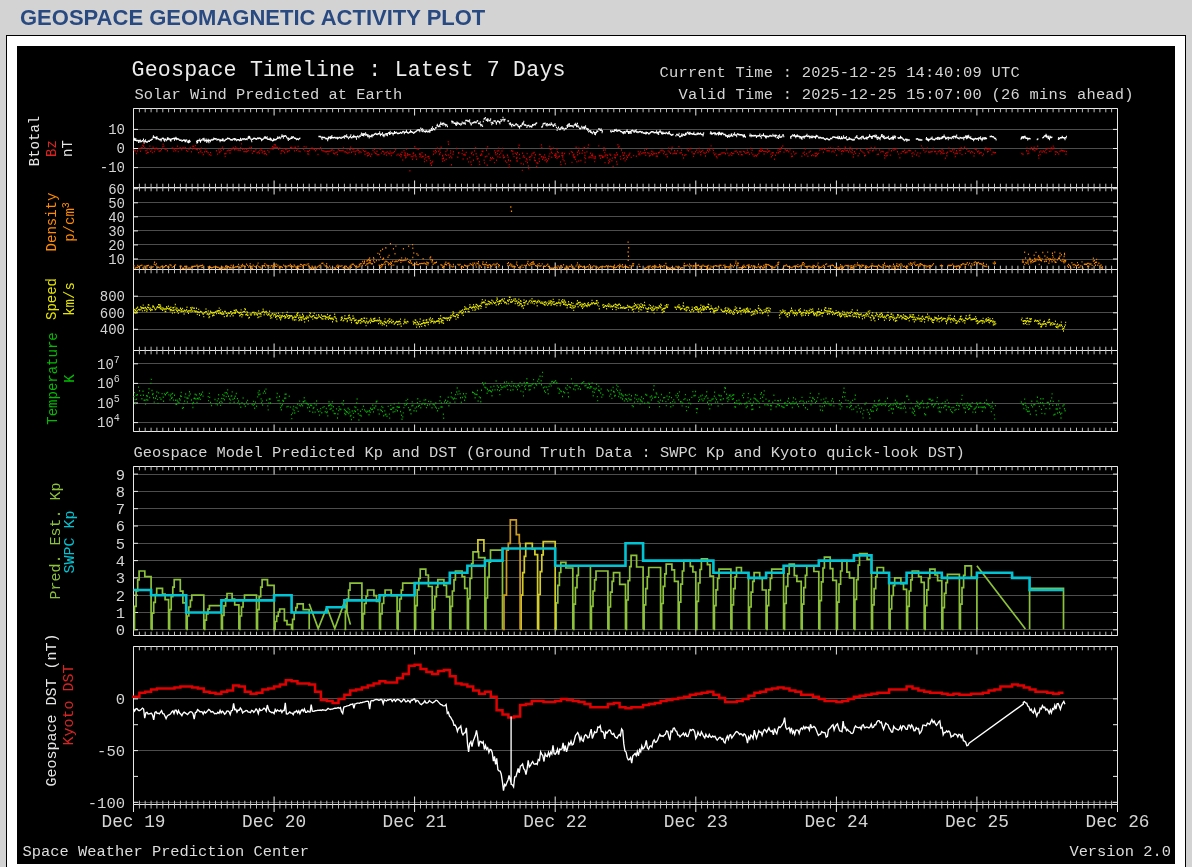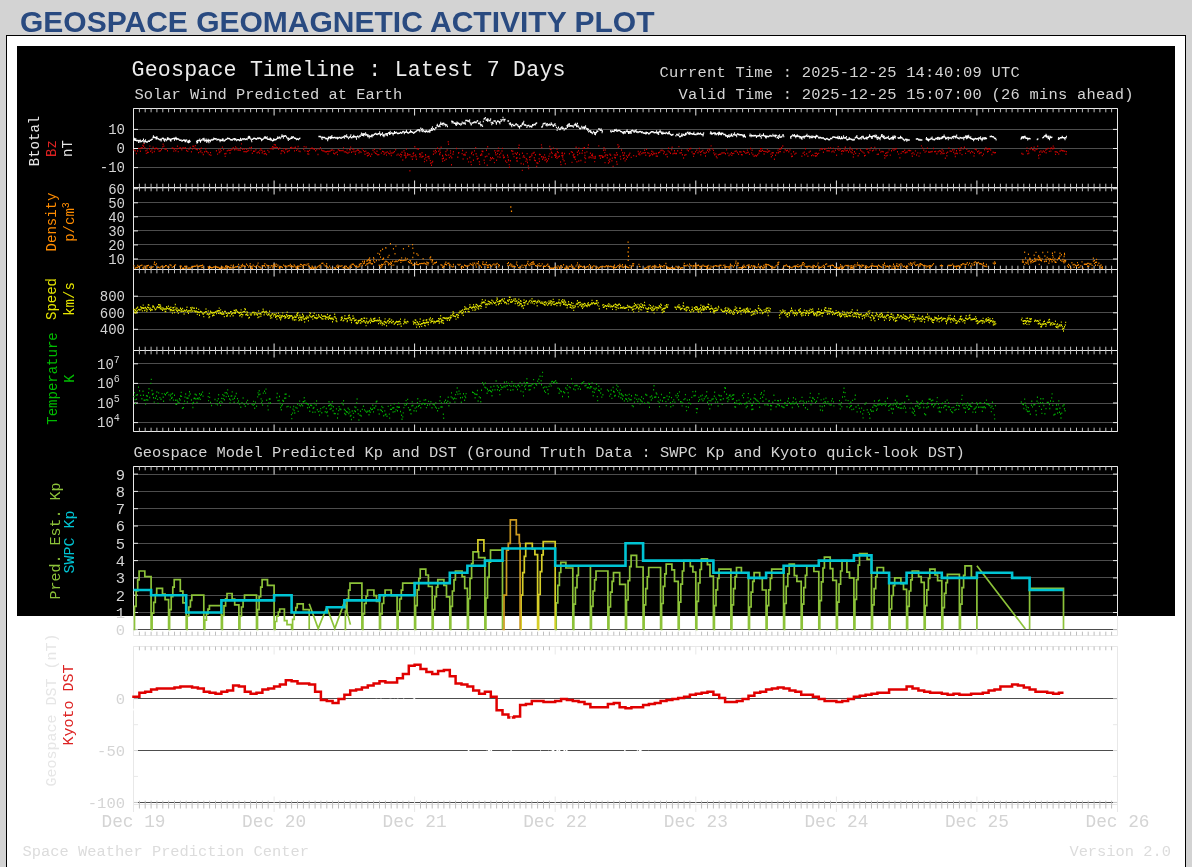--- a/index.html
+++ b/index.html
@@ -1,17 +1,17 @@
 <!DOCTYPE html>
 <html><head><meta charset="utf-8"><style>
 html,body{margin:0;padding:0;background:#d3d3d3;width:1192px;height:867px;overflow:hidden}
 #hdr{position:absolute;left:20px;top:5px;font-family:"Liberation Sans",sans-serif;
-font-weight:bold;font-size:30px;color:#294a80;letter-spacing:0px;white-space:nowrap}
+font-weight:bold;font-size:22px;color:#294a80;letter-spacing:0px;white-space:nowrap}
 #box{position:absolute;left:6px;top:34.5px;width:1178px;height:840px;background:#fff;border:1px solid #000}
-#blk{position:absolute;left:10px;top:10.5px;width:1158px;height:570px;background:#000}
+#blk{position:absolute;left:10px;top:10.5px;width:1158px;height:818px;background:#000}
 svg{display:block}
 </style></head><body>
 <div id="hdr">GEOSPACE GEOMAGNETIC ACTIVITY PLOT</div>
 <div id="box">
     <div id="blk">
 <svg width="1158" height="814" viewBox="0 0 1158 814">
 <path d="M116.5 83.5H1100.5M116.5 102.5H1100.5M116.5 121.5H1100.5M116.5 142.5H1100.5M116.5 156.5H1100.5M116.5 170.5H1100.5M116.5 184.5H1100.5M116.5 198.5H1100.5M116.5 213.5H1100.5M116.5 250.5H1100.5M116.5 266.5H1100.5M116.5 283.5H1100.5M116.5 317.5H1100.5M116.5 337.5H1100.5M116.5 357.5H1100.5M116.5 376.5H1100.5M116.5 583.5H1100.5M116.5 566.5H1100.5M116.5 549.5H1100.5M116.5 531.5H1100.5M116.5 514.5H1100.5M116.5 497.5H1100.5M116.5 479.5H1100.5M116.5 462.5H1100.5M116.5 445.5H1100.5M116.5 428.5H1100.5M116.5 652.5H1100.5M116.5 704.5H1100.5M116.5 756.5H1100.5" stroke="#4d4d4d" stroke-width="1" fill="none"></path>
 <path d="M116.5 62.5H1100.5V141.5H116.5ZM116.5 141.5H1100.5V223.5H116.5ZM116.5 223.5H1100.5V304.5H116.5ZM116.5 304.5H1100.5V385.5H116.5ZM116.5 420.5H1100.5V589.5H116.5ZM116.5 600.5H1100.5V758.5H116.5Z" stroke="#e8e8e8" stroke-width="1" fill="none"></path>
 <path d="M116.5 62.5v7M116.5 141.5v-7M257.1 62.5v7M257.1 141.5v-7M397.6 62.5v7M397.6 141.5v-7M538.2 62.5v7M538.2 141.5v-7M678.8 62.5v7M678.8 141.5v-7M819.4 62.5v7M819.4 141.5v-7M959.9 62.5v7M959.9 141.5v-7M1100.5 62.5v7M1100.5 141.5v-7M116.5 141.5v7M116.5 223.5v-7M257.1 141.5v7M257.1 223.5v-7M397.6 141.5v7M397.6 223.5v-7M538.2 141.5v7M538.2 223.5v-7M678.8 141.5v7M678.8 223.5v-7M819.4 141.5v7M819.4 223.5v-7M959.9 141.5v7M959.9 223.5v-7M1100.5 141.5v7M1100.5 223.5v-7M116.5 223.5v7M116.5 304.5v-7M257.1 223.5v7M257.1 304.5v-7M397.6 223.5v7M397.6 304.5v-7M538.2 223.5v7M538.2 304.5v-7M678.8 223.5v7M678.8 304.5v-7M819.4 223.5v7M819.4 304.5v-7M959.9 223.5v7M959.9 304.5v-7M1100.5 223.5v7M1100.5 304.5v-7M116.5 304.5v7M116.5 385.5v-7M257.1 304.5v7M257.1 385.5v-7M397.6 304.5v7M397.6 385.5v-7M538.2 304.5v7M538.2 385.5v-7M678.8 304.5v7M678.8 385.5v-7M819.4 304.5v7M819.4 385.5v-7M959.9 304.5v7M959.9 385.5v-7M1100.5 304.5v7M1100.5 385.5v-7M116.5 420.5v8M116.5 589.5v-8M257.1 420.5v8M257.1 589.5v-8M397.6 420.5v8M397.6 589.5v-8M538.2 420.5v8M538.2 589.5v-8M678.8 420.5v8M678.8 589.5v-8M819.4 420.5v8M819.4 589.5v-8M959.9 420.5v8M959.9 589.5v-8M1100.5 420.5v8M1100.5 589.5v-8M116.5 600.5v8M116.5 758.5v-8M257.1 600.5v8M257.1 758.5v-8M397.6 600.5v8M397.6 758.5v-8M538.2 600.5v8M538.2 758.5v-8M678.8 600.5v8M678.8 758.5v-8M819.4 600.5v8M819.4 758.5v-8M959.9 600.5v8M959.9 758.5v-8M1100.5 600.5v8M1100.5 758.5v-8M116.5 758.5v7.5M257.1 758.5v7.5M397.6 758.5v7.5M538.2 758.5v7.5M678.8 758.5v7.5M819.4 758.5v7.5M959.9 758.5v7.5M1100.5 758.5v7.5M116.5 83.4h4.5M1100.5 83.4h-4.5M116.5 102.5h4.5M1100.5 102.5h-4.5M116.5 121.6h4.5M1100.5 121.6h-4.5M116.5 142.8h4.5M1100.5 142.8h-4.5M116.5 156.8h4.5M1100.5 156.8h-4.5M116.5 170.8h4.5M1100.5 170.8h-4.5M116.5 184.9h4.5M1100.5 184.9h-4.5M116.5 198.9h4.5M1100.5 198.9h-4.5M116.5 213h4.5M1100.5 213h-4.5M116.5 250.2h4.5M1100.5 250.2h-4.5M116.5 266.8h4.5M1100.5 266.8h-4.5M116.5 283.3h4.5M1100.5 283.3h-4.5M116.5 317.8h4.5M1100.5 317.8h-4.5M116.5 337.4h4.5M1100.5 337.4h-4.5M116.5 357h4.5M1100.5 357h-4.5M116.5 376.6h4.5M1100.5 376.6h-4.5M116.5 583.8h4.5M1100.5 583.8h-4.5M116.5 566.5h4.5M1100.5 566.5h-4.5M116.5 549.2h4.5M1100.5 549.2h-4.5M116.5 531.9h4.5M1100.5 531.9h-4.5M116.5 514.6h4.5M1100.5 514.6h-4.5M116.5 497.3h4.5M1100.5 497.3h-4.5M116.5 480h4.5M1100.5 480h-4.5M116.5 462.7h4.5M1100.5 462.7h-4.5M116.5 445.4h4.5M1100.5 445.4h-4.5M116.5 428.1h4.5M1100.5 428.1h-4.5M116.5 652.9h4.5M1100.5 652.9h-4.5M116.5 678.7h4.5M1100.5 678.7h-4.5M116.5 704.6h4.5M1100.5 704.6h-4.5M116.5 730.4h4.5M1100.5 730.4h-4.5M116.5 756.3h4.5M1100.5 756.3h-4.5" stroke="#e8e8e8" stroke-width="1" fill="none"></path>
 <path d="M122.4 62.5v3.8M122.4 141.5v-3.8M128.2 62.5v3.8M128.2 141.5v-3.8M134.1 62.5v3.8M134.1 141.5v-3.8M139.9 62.5v3.8M139.9 141.5v-3.8M145.8 62.5v3.8M145.8 141.5v-3.8M151.6 62.5v3.8M151.6 141.5v-3.8M157.5 62.5v3.8M157.5 141.5v-3.8M163.4 62.5v3.8M163.4 141.5v-3.8M169.2 62.5v3.8M169.2 141.5v-3.8M175.1 62.5v3.8M175.1 141.5v-3.8M180.9 62.5v3.8M180.9 141.5v-3.8M186.8 62.5v3.8M186.8 141.5v-3.8M192.6 62.5v3.8M192.6 141.5v-3.8M198.5 62.5v3.8M198.5 141.5v-3.8M204.4 62.5v3.8M204.4 141.5v-3.8M210.2 62.5v3.8M210.2 141.5v-3.8M216.1 62.5v3.8M216.1 141.5v-3.8M221.9 62.5v3.8M221.9 141.5v-3.8M227.8 62.5v3.8M227.8 141.5v-3.8M233.6 62.5v3.8M233.6 141.5v-3.8M239.5 62.5v3.8M239.5 141.5v-3.8M245.4 62.5v3.8M245.4 141.5v-3.8M251.2 62.5v3.8M251.2 141.5v-3.8M262.9 62.5v3.8M262.9 141.5v-3.8M268.8 62.5v3.8M268.8 141.5v-3.8M274.6 62.5v3.8M274.6 141.5v-3.8M280.5 62.5v3.8M280.5 141.5v-3.8M286.4 62.5v3.8M286.4 141.5v-3.8M292.2 62.5v3.8M292.2 141.5v-3.8M298.1 62.5v3.8M298.1 141.5v-3.8M303.9 62.5v3.8M303.9 141.5v-3.8M309.8 62.5v3.8M309.8 141.5v-3.8M315.6 62.5v3.8M315.6 141.5v-3.8M321.5 62.5v3.8M321.5 141.5v-3.8M327.4 62.5v3.8M327.4 141.5v-3.8M333.2 62.5v3.8M333.2 141.5v-3.8M339.1 62.5v3.8M339.1 141.5v-3.8M344.9 62.5v3.8M344.9 141.5v-3.8M350.8 62.5v3.8M350.8 141.5v-3.8M356.6 62.5v3.8M356.6 141.5v-3.8M362.5 62.5v3.8M362.5 141.5v-3.8M368.4 62.5v3.8M368.4 141.5v-3.8M374.2 62.5v3.8M374.2 141.5v-3.8M380.1 62.5v3.8M380.1 141.5v-3.8M385.9 62.5v3.8M385.9 141.5v-3.8M391.8 62.5v3.8M391.8 141.5v-3.8M403.5 62.5v3.8M403.5 141.5v-3.8M409.4 62.5v3.8M409.4 141.5v-3.8M415.2 62.5v3.8M415.2 141.5v-3.8M421.1 62.5v3.8M421.1 141.5v-3.8M426.9 62.5v3.8M426.9 141.5v-3.8M432.8 62.5v3.8M432.8 141.5v-3.8M438.6 62.5v3.8M438.6 141.5v-3.8M444.5 62.5v3.8M444.5 141.5v-3.8M450.4 62.5v3.8M450.4 141.5v-3.8M456.2 62.5v3.8M456.2 141.5v-3.8M462.1 62.5v3.8M462.1 141.5v-3.8M467.9 62.5v3.8M467.9 141.5v-3.8M473.8 62.5v3.8M473.8 141.5v-3.8M479.6 62.5v3.8M479.6 141.5v-3.8M485.5 62.5v3.8M485.5 141.5v-3.8M491.4 62.5v3.8M491.4 141.5v-3.8M497.2 62.5v3.8M497.2 141.5v-3.8M503.1 62.5v3.8M503.1 141.5v-3.8M508.9 62.5v3.8M508.9 141.5v-3.8M514.8 62.5v3.8M514.8 141.5v-3.8M520.6 62.5v3.8M520.6 141.5v-3.8M526.5 62.5v3.8M526.5 141.5v-3.8M532.4 62.5v3.8M532.4 141.5v-3.8M544.1 62.5v3.8M544.1 141.5v-3.8M549.9 62.5v3.8M549.9 141.5v-3.8M555.8 62.5v3.8M555.8 141.5v-3.8M561.6 62.5v3.8M561.6 141.5v-3.8M567.5 62.5v3.8M567.5 141.5v-3.8M573.4 62.5v3.8M573.4 141.5v-3.8M579.2 62.5v3.8M579.2 141.5v-3.8M585.1 62.5v3.8M585.1 141.5v-3.8M590.9 62.5v3.8M590.9 141.5v-3.8M596.8 62.5v3.8M596.8 141.5v-3.8M602.6 62.5v3.8M602.6 141.5v-3.8M608.5 62.5v3.8M608.5 141.5v-3.8M614.4 62.5v3.8M614.4 141.5v-3.8M620.2 62.5v3.8M620.2 141.5v-3.8M626.1 62.5v3.8M626.1 141.5v-3.8M631.9 62.5v3.8M631.9 141.5v-3.8M637.8 62.5v3.8M637.8 141.5v-3.8M643.6 62.5v3.8M643.6 141.5v-3.8M649.5 62.5v3.8M649.5 141.5v-3.8M655.4 62.5v3.8M655.4 141.5v-3.8M661.2 62.5v3.8M661.2 141.5v-3.8M667.1 62.5v3.8M667.1 141.5v-3.8M672.9 62.5v3.8M672.9 141.5v-3.8M684.6 62.5v3.8M684.6 141.5v-3.8M690.5 62.5v3.8M690.5 141.5v-3.8M696.4 62.5v3.8M696.4 141.5v-3.8M702.2 62.5v3.8M702.2 141.5v-3.8M708.1 62.5v3.8M708.1 141.5v-3.8M713.9 62.5v3.8M713.9 141.5v-3.8M719.8 62.5v3.8M719.8 141.5v-3.8M725.6 62.5v3.8M725.6 141.5v-3.8M731.5 62.5v3.8M731.5 141.5v-3.8M737.4 62.5v3.8M737.4 141.5v-3.8M743.2 62.5v3.8M743.2 141.5v-3.8M749.1 62.5v3.8M749.1 141.5v-3.8M754.9 62.5v3.8M754.9 141.5v-3.8M760.8 62.5v3.8M760.8 141.5v-3.8M766.6 62.5v3.8M766.6 141.5v-3.8M772.5 62.5v3.8M772.5 141.5v-3.8M778.4 62.5v3.8M778.4 141.5v-3.8M784.2 62.5v3.8M784.2 141.5v-3.8M790.1 62.5v3.8M790.1 141.5v-3.8M795.9 62.5v3.8M795.9 141.5v-3.8M801.8 62.5v3.8M801.8 141.5v-3.8M807.6 62.5v3.8M807.6 141.5v-3.8M813.5 62.5v3.8M813.5 141.5v-3.8M825.2 62.5v3.8M825.2 141.5v-3.8M831.1 62.5v3.8M831.1 141.5v-3.8M836.9 62.5v3.8M836.9 141.5v-3.8M842.8 62.5v3.8M842.8 141.5v-3.8M848.6 62.5v3.8M848.6 141.5v-3.8M854.5 62.5v3.8M854.5 141.5v-3.8M860.4 62.5v3.8M860.4 141.5v-3.8M866.2 62.5v3.8M866.2 141.5v-3.8M872.1 62.5v3.8M872.1 141.5v-3.8M877.9 62.5v3.8M877.9 141.5v-3.8M883.8 62.5v3.8M883.8 141.5v-3.8M889.6 62.5v3.8M889.6 141.5v-3.8M895.5 62.5v3.8M895.5 141.5v-3.8M901.4 62.5v3.8M901.4 141.5v-3.8M907.2 62.5v3.8M907.2 141.5v-3.8M913.1 62.5v3.8M913.1 141.5v-3.8M918.9 62.5v3.8M918.9 141.5v-3.8M924.8 62.5v3.8M924.8 141.5v-3.8M930.6 62.5v3.8M930.6 141.5v-3.8M936.5 62.5v3.8M936.5 141.5v-3.8M942.4 62.5v3.8M942.4 141.5v-3.8M948.2 62.5v3.8M948.2 141.5v-3.8M954.1 62.5v3.8M954.1 141.5v-3.8M965.8 62.5v3.8M965.8 141.5v-3.8M971.6 62.5v3.8M971.6 141.5v-3.8M977.5 62.5v3.8M977.5 141.5v-3.8M983.4 62.5v3.8M983.4 141.5v-3.8M989.2 62.5v3.8M989.2 141.5v-3.8M995.1 62.5v3.8M995.1 141.5v-3.8M1000.9 62.5v3.8M1000.9 141.5v-3.8M1006.8 62.5v3.8M1006.8 141.5v-3.8M1012.6 62.5v3.8M1012.6 141.5v-3.8M1018.5 62.5v3.8M1018.5 141.5v-3.8M1024.4 62.5v3.8M1024.4 141.5v-3.8M1030.2 62.5v3.8M1030.2 141.5v-3.8M1036.1 62.5v3.8M1036.1 141.5v-3.8M1041.9 62.5v3.8M1041.9 141.5v-3.8M1047.8 62.5v3.8M1047.8 141.5v-3.8M1053.6 62.5v3.8M1053.6 141.5v-3.8M1059.5 62.5v3.8M1059.5 141.5v-3.8M1065.4 62.5v3.8M1065.4 141.5v-3.8M1071.2 62.5v3.8M1071.2 141.5v-3.8M1077.1 62.5v3.8M1077.1 141.5v-3.8M1082.9 62.5v3.8M1082.9 141.5v-3.8M1088.8 62.5v3.8M1088.8 141.5v-3.8M1094.6 62.5v3.8M1094.6 141.5v-3.8M122.4 141.5v3.8M122.4 223.5v-3.8M128.2 141.5v3.8M128.2 223.5v-3.8M134.1 141.5v3.8M134.1 223.5v-3.8M139.9 141.5v3.8M139.9 223.5v-3.8M145.8 141.5v3.8M145.8 223.5v-3.8M151.6 141.5v3.8M151.6 223.5v-3.8M157.5 141.5v3.8M157.5 223.5v-3.8M163.4 141.5v3.8M163.4 223.5v-3.8M169.2 141.5v3.8M169.2 223.5v-3.8M175.1 141.5v3.8M175.1 223.5v-3.8M180.9 141.5v3.8M180.9 223.5v-3.8M186.8 141.5v3.8M186.8 223.5v-3.8M192.6 141.5v3.8M192.6 223.5v-3.8M198.5 141.5v3.8M198.5 223.5v-3.8M204.4 141.5v3.8M204.4 223.5v-3.8M210.2 141.5v3.8M210.2 223.5v-3.8M216.1 141.5v3.8M216.1 223.5v-3.8M221.9 141.5v3.8M221.9 223.5v-3.8M227.8 141.5v3.8M227.8 223.5v-3.8M233.6 141.5v3.8M233.6 223.5v-3.8M239.5 141.5v3.8M239.5 223.5v-3.8M245.4 141.5v3.8M245.4 223.5v-3.8M251.2 141.5v3.8M251.2 223.5v-3.8M262.9 141.5v3.8M262.9 223.5v-3.8M268.8 141.5v3.8M268.8 223.5v-3.8M274.6 141.5v3.8M274.6 223.5v-3.8M280.5 141.5v3.8M280.5 223.5v-3.8M286.4 141.5v3.8M286.4 223.5v-3.8M292.2 141.5v3.8M292.2 223.5v-3.8M298.1 141.5v3.8M298.1 223.5v-3.8M303.9 141.5v3.8M303.9 223.5v-3.8M309.8 141.5v3.8M309.8 223.5v-3.8M315.6 141.5v3.8M315.6 223.5v-3.8M321.5 141.5v3.8M321.5 223.5v-3.8M327.4 141.5v3.8M327.4 223.5v-3.8M333.2 141.5v3.8M333.2 223.5v-3.8M339.1 141.5v3.8M339.1 223.5v-3.8M344.9 141.5v3.8M344.9 223.5v-3.8M350.8 141.5v3.8M350.8 223.5v-3.8M356.6 141.5v3.8M356.6 223.5v-3.8M362.5 141.5v3.8M362.5 223.5v-3.8M368.4 141.5v3.8M368.4 223.5v-3.8M374.2 141.5v3.8M374.2 223.5v-3.8M380.1 141.5v3.8M380.1 223.5v-3.8M385.9 141.5v3.8M385.9 223.5v-3.8M391.8 141.5v3.8M391.8 223.5v-3.8M403.5 141.5v3.8M403.5 223.5v-3.8M409.4 141.5v3.8M409.4 223.5v-3.8M415.2 141.5v3.8M415.2 223.5v-3.8M421.1 141.5v3.8M421.1 223.5v-3.8M426.9 141.5v3.8M426.9 223.5v-3.8M432.8 141.5v3.8M432.8 223.5v-3.8M438.6 141.5v3.8M438.6 223.5v-3.8M444.5 141.5v3.8M444.5 223.5v-3.8M450.4 141.5v3.8M450.4 223.5v-3.8M456.2 141.5v3.8M456.2 223.5v-3.8M462.1 141.5v3.8M462.1 223.5v-3.8M467.9 141.5v3.8M467.9 223.5v-3.8M473.8 141.5v3.8M473.8 223.5v-3.8M479.6 141.5v3.8M479.6 223.5v-3.8M485.5 141.5v3.8M485.5 223.5v-3.8M491.4 141.5v3.8M491.4 223.5v-3.8M497.2 141.5v3.8M497.2 223.5v-3.8M503.1 141.5v3.8M503.1 223.5v-3.8M508.9 141.5v3.8M508.9 223.5v-3.8M514.8 141.5v3.8M514.8 223.5v-3.8M520.6 141.5v3.8M520.6 223.5v-3.8M526.5 141.5v3.8M526.5 223.5v-3.8M532.4 141.5v3.8M532.4 223.5v-3.8M544.1 141.5v3.8M544.1 223.5v-3.8M549.9 141.5v3.8M549.9 223.5v-3.8M555.8 141.5v3.8M555.8 223.5v-3.8M561.6 141.5v3.8M561.6 223.5v-3.8M567.5 141.5v3.8M567.5 223.5v-3.8M573.4 141.5v3.8M573.4 223.5v-3.8M579.2 141.5v3.8M579.2 223.5v-3.8M585.1 141.5v3.8M585.1 223.5v-3.8M590.9 141.5v3.8M590.9 223.5v-3.8M596.8 141.5v3.8M596.8 223.5v-3.8M602.6 141.5v3.8M602.6 223.5v-3.8M608.5 141.5v3.8M608.5 223.5v-3.8M614.4 141.5v3.8M614.4 223.5v-3.8M620.2 141.5v3.8M620.2 223.5v-3.8M626.1 141.5v3.8M626.1 223.5v-3.8M631.9 141.5v3.8M631.9 223.5v-3.8M637.8 141.5v3.8M637.8 223.5v-3.8M643.6 141.5v3.8M643.6 223.5v-3.8M649.5 141.5v3.8M649.5 223.5v-3.8M655.4 141.5v3.8M655.4 223.5v-3.8M661.2 141.5v3.8M661.2 223.5v-3.8M667.1 141.5v3.8M667.1 223.5v-3.8M672.9 141.5v3.8M672.9 223.5v-3.8M684.6 141.5v3.8M684.6 223.5v-3.8M690.5 141.5v3.8M690.5 223.5v-3.8M696.4 141.5v3.8M696.4 223.5v-3.8M702.2 141.5v3.8M702.2 223.5v-3.8M708.1 141.5v3.8M708.1 223.5v-3.8M713.9 141.5v3.8M713.9 223.5v-3.8M719.8 141.5v3.8M719.8 223.5v-3.8M725.6 141.5v3.8M725.6 223.5v-3.8M731.5 141.5v3.8M731.5 223.5v-3.8M737.4 141.5v3.8M737.4 223.5v-3.8M743.2 141.5v3.8M743.2 223.5v-3.8M749.1 141.5v3.8M749.1 223.5v-3.8M754.9 141.5v3.8M754.9 223.5v-3.8M760.8 141.5v3.8M760.8 223.5v-3.8M766.6 141.5v3.8M766.6 223.5v-3.8M772.5 141.5v3.8M772.5 223.5v-3.8M778.4 141.5v3.8M778.4 223.5v-3.8M784.2 141.5v3.8M784.2 223.5v-3.8M790.1 141.5v3.8M790.1 223.5v-3.8M795.9 141.5v3.8M795.9 223.5v-3.8M801.8 141.5v3.8M801.8 223.5v-3.8M807.6 141.5v3.8M807.6 223.5v-3.8M813.5 141.5v3.8M813.5 223.5v-3.8M825.2 141.5v3.8M825.2 223.5v-3.8M831.1 141.5v3.8M831.1 223.5v-3.8M836.9 141.5v3.8M836.9 223.5v-3.8M842.8 141.5v3.8M842.8 223.5v-3.8M848.6 141.5v3.8M848.6 223.5v-3.8M854.5 141.5v3.8M854.5 223.5v-3.8M860.4 141.5v3.8M860.4 223.5v-3.8M866.2 141.5v3.8M866.2 223.5v-3.8M872.1 141.5v3.8M872.1 223.5v-3.8M877.9 141.5v3.8M877.9 223.5v-3.8M883.8 141.5v3.8M883.8 223.5v-3.8M889.6 141.5v3.8M889.6 223.5v-3.8M895.5 141.5v3.8M895.5 223.5v-3.8M901.4 141.5v3.8M901.4 223.5v-3.8M907.2 141.5v3.8M907.2 223.5v-3.8M913.1 141.5v3.8M913.1 223.5v-3.8M918.9 141.5v3.8M918.9 223.5v-3.8M924.8 141.5v3.8M924.8 223.5v-3.8M930.6 141.5v3.8M930.6 223.5v-3.8M936.5 141.5v3.8M936.5 223.5v-3.8M942.4 141.5v3.8M942.4 223.5v-3.8M948.2 141.5v3.8M948.2 223.5v-3.8M954.1 141.5v3.8M954.1 223.5v-3.8M965.8 141.5v3.8M965.8 223.5v-3.8M971.6 141.5v3.8M971.6 223.5v-3.8M977.5 141.5v3.8M977.5 223.5v-3.8M983.4 141.5v3.8M983.4 223.5v-3.8M989.2 141.5v3.8M989.2 223.5v-3.8M995.1 141.5v3.8M995.1 223.5v-3.8M1000.9 141.5v3.8M1000.9 223.5v-3.8M1006.8 141.5v3.8M1006.8 223.5v-3.8M1012.6 141.5v3.8M1012.6 223.5v-3.8M1018.5 141.5v3.8M1018.5 223.5v-3.8M1024.4 141.5v3.8M1024.4 223.5v-3.8M1030.2 141.5v3.8M1030.2 223.5v-3.8M1036.1 141.5v3.8M1036.1 223.5v-3.8M1041.9 141.5v3.8M1041.9 223.5v-3.8M1047.8 141.5v3.8M1047.8 223.5v-3.8M1053.6 141.5v3.8M1053.6 223.5v-3.8M1059.5 141.5v3.8M1059.5 223.5v-3.8M1065.4 141.5v3.8M1065.4 223.5v-3.8M1071.2 141.5v3.8M1071.2 223.5v-3.8M1077.1 141.5v3.8M1077.1 223.5v-3.8M1082.9 141.5v3.8M1082.9 223.5v-3.8M1088.8 141.5v3.8M1088.8 223.5v-3.8M1094.6 141.5v3.8M1094.6 223.5v-3.8M122.4 223.5v3.8M122.4 304.5v-3.8M128.2 223.5v3.8M128.2 304.5v-3.8M134.1 223.5v3.8M134.1 304.5v-3.8M139.9 223.5v3.8M139.9 304.5v-3.8M145.8 223.5v3.8M145.8 304.5v-3.8M151.6 223.5v3.8M151.6 304.5v-3.8M157.5 223.5v3.8M157.5 304.5v-3.8M163.4 223.5v3.8M163.4 304.5v-3.8M169.2 223.5v3.8M169.2 304.5v-3.8M175.1 223.5v3.8M175.1 304.5v-3.8M180.9 223.5v3.8M180.9 304.5v-3.8M186.8 223.5v3.8M186.8 304.5v-3.8M192.6 223.5v3.8M192.6 304.5v-3.8M198.5 223.5v3.8M198.5 304.5v-3.8M204.4 223.5v3.8M204.4 304.5v-3.8M210.2 223.5v3.8M210.2 304.5v-3.8M216.1 223.5v3.8M216.1 304.5v-3.8M221.9 223.5v3.8M221.9 304.5v-3.8M227.8 223.5v3.8M227.8 304.5v-3.8M233.6 223.5v3.8M233.6 304.5v-3.8M239.5 223.5v3.8M239.5 304.5v-3.8M245.4 223.5v3.8M245.4 304.5v-3.8M251.2 223.5v3.8M251.2 304.5v-3.8M262.9 223.5v3.8M262.9 304.5v-3.8M268.8 223.5v3.8M268.8 304.5v-3.8M274.6 223.5v3.8M274.6 304.5v-3.8M280.5 223.5v3.8M280.5 304.5v-3.8M286.4 223.5v3.8M286.4 304.5v-3.8M292.2 223.5v3.8M292.2 304.5v-3.8M298.1 223.5v3.8M298.1 304.5v-3.8M303.9 223.5v3.8M303.9 304.5v-3.8M309.8 223.5v3.8M309.8 304.5v-3.8M315.6 223.5v3.8M315.6 304.5v-3.8M321.5 223.5v3.8M321.5 304.5v-3.8M327.4 223.5v3.8M327.4 304.5v-3.8M333.2 223.5v3.8M333.2 304.5v-3.8M339.1 223.5v3.8M339.1 304.5v-3.8M344.9 223.5v3.8M344.9 304.5v-3.8M350.8 223.5v3.8M350.8 304.5v-3.8M356.6 223.5v3.8M356.6 304.5v-3.8M362.5 223.5v3.8M362.5 304.5v-3.8M368.4 223.5v3.8M368.4 304.5v-3.8M374.2 223.5v3.8M374.2 304.5v-3.8M380.1 223.5v3.8M380.1 304.5v-3.8M385.9 223.5v3.8M385.9 304.5v-3.8M391.8 223.5v3.8M391.8 304.5v-3.8M403.5 223.5v3.8M403.5 304.5v-3.8M409.4 223.5v3.8M409.4 304.5v-3.8M415.2 223.5v3.8M415.2 304.5v-3.8M421.1 223.5v3.8M421.1 304.5v-3.8M426.9 223.5v3.8M426.9 304.5v-3.8M432.8 223.5v3.8M432.8 304.5v-3.8M438.6 223.5v3.8M438.6 304.5v-3.8M444.5 223.5v3.8M444.5 304.5v-3.8M450.4 223.5v3.8M450.4 304.5v-3.8M456.2 223.5v3.8M456.2 304.5v-3.8M462.1 223.5v3.8M462.1 304.5v-3.8M467.9 223.5v3.8M467.9 304.5v-3.8M473.8 223.5v3.8M473.8 304.5v-3.8M479.6 223.5v3.8M479.6 304.5v-3.8M485.5 223.5v3.8M485.5 304.5v-3.8M491.4 223.5v3.8M491.4 304.5v-3.8M497.2 223.5v3.8M497.2 304.5v-3.8M503.1 223.5v3.8M503.1 304.5v-3.8M508.9 223.5v3.8M508.9 304.5v-3.8M514.8 223.5v3.8M514.8 304.5v-3.8M520.6 223.5v3.8M520.6 304.5v-3.8M526.5 223.5v3.8M526.5 304.5v-3.8M532.4 223.5v3.8M532.4 304.5v-3.8M544.1 223.5v3.8M544.1 304.5v-3.8M549.9 223.5v3.8M549.9 304.5v-3.8M555.8 223.5v3.8M555.8 304.5v-3.8M561.6 223.5v3.8M561.6 304.5v-3.8M567.5 223.5v3.8M567.5 304.5v-3.8M573.4 223.5v3.8M573.4 304.5v-3.8M579.2 223.5v3.8M579.2 304.5v-3.8M585.1 223.5v3.8M585.1 304.5v-3.8M590.9 223.5v3.8M590.9 304.5v-3.8M596.8 223.5v3.8M596.8 304.5v-3.8M602.6 223.5v3.8M602.6 304.5v-3.8M608.5 223.5v3.8M608.5 304.5v-3.8M614.4 223.5v3.8M614.4 304.5v-3.8M620.2 223.5v3.8M620.2 304.5v-3.8M626.1 223.5v3.8M626.1 304.5v-3.8M631.9 223.5v3.8M631.9 304.5v-3.8M637.8 223.5v3.8M637.8 304.5v-3.8M643.6 223.5v3.8M643.6 304.5v-3.8M649.5 223.5v3.8M649.5 304.5v-3.8M655.4 223.5v3.8M655.4 304.5v-3.8M661.2 223.5v3.8M661.2 304.5v-3.8M667.1 223.5v3.8M667.1 304.5v-3.8M672.9 223.5v3.8M672.9 304.5v-3.8M684.6 223.5v3.8M684.6 304.5v-3.8M690.5 223.5v3.8M690.5 304.5v-3.8M696.4 223.5v3.8M696.4 304.5v-3.8M702.2 223.5v3.8M702.2 304.5v-3.8M708.1 223.5v3.8M708.1 304.5v-3.8M713.9 223.5v3.8M713.9 304.5v-3.8M719.8 223.5v3.8M719.8 304.5v-3.8M725.6 223.5v3.8M725.6 304.5v-3.8M731.5 223.5v3.8M731.5 304.5v-3.8M737.4 223.5v3.8M737.4 304.5v-3.8M743.2 223.5v3.8M743.2 304.5v-3.8M749.1 223.5v3.8M749.1 304.5v-3.8M754.9 223.5v3.8M754.9 304.5v-3.8M760.8 223.5v3.8M760.8 304.5v-3.8M766.6 223.5v3.8M766.6 304.5v-3.8M772.5 223.5v3.8M772.5 304.5v-3.8M778.4 223.5v3.8M778.4 304.5v-3.8M784.2 223.5v3.8M784.2 304.5v-3.8M790.1 223.5v3.8M790.1 304.5v-3.8M795.9 223.5v3.8M795.9 304.5v-3.8M801.8 223.5v3.8M801.8 304.5v-3.8M807.6 223.5v3.8M807.6 304.5v-3.8M813.5 223.5v3.8M813.5 304.5v-3.8M825.2 223.5v3.8M825.2 304.5v-3.8M831.1 223.5v3.8M831.1 304.5v-3.8M836.9 223.5v3.8M836.9 304.5v-3.8M842.8 223.5v3.8M842.8 304.5v-3.8M848.6 223.5v3.8M848.6 304.5v-3.8M854.5 223.5v3.8M854.5 304.5v-3.8M860.4 223.5v3.8M860.4 304.5v-3.8M866.2 223.5v3.8M866.2 304.5v-3.8M872.1 223.5v3.8M872.1 304.5v-3.8M877.9 223.5v3.8M877.9 304.5v-3.8M883.8 223.5v3.8M883.8 304.5v-3.8M889.6 223.5v3.8M889.6 304.5v-3.8M895.5 223.5v3.8M895.5 304.5v-3.8M901.4 223.5v3.8M901.4 304.5v-3.8M907.2 223.5v3.8M907.2 304.5v-3.8M913.1 223.5v3.8M913.1 304.5v-3.8M918.9 223.5v3.8M918.9 304.5v-3.8M924.8 223.5v3.8M924.8 304.5v-3.8M930.6 223.5v3.8M930.6 304.5v-3.8M936.5 223.5v3.8M936.5 304.5v-3.8M942.4 223.5v3.8M942.4 304.5v-3.8M948.2 223.5v3.8M948.2 304.5v-3.8M954.1 223.5v3.8M954.1 304.5v-3.8M965.8 223.5v3.8M965.8 304.5v-3.8M971.6 223.5v3.8M971.6 304.5v-3.8M977.5 223.5v3.8M977.5 304.5v-3.8M983.4 223.5v3.8M983.4 304.5v-3.8M989.2 223.5v3.8M989.2 304.5v-3.8M995.1 223.5v3.8M995.1 304.5v-3.8M1000.9 223.5v3.8M1000.9 304.5v-3.8M1006.8 223.5v3.8M1006.8 304.5v-3.8M1012.6 223.5v3.8M1012.6 304.5v-3.8M1018.5 223.5v3.8M1018.5 304.5v-3.8M1024.4 223.5v3.8M1024.4 304.5v-3.8M1030.2 223.5v3.8M1030.2 304.5v-3.8M1036.1 223.5v3.8M1036.1 304.5v-3.8M1041.9 223.5v3.8M1041.9 304.5v-3.8M1047.8 223.5v3.8M1047.8 304.5v-3.8M1053.6 223.5v3.8M1053.6 304.5v-3.8M1059.5 223.5v3.8M1059.5 304.5v-3.8M1065.4 223.5v3.8M1065.4 304.5v-3.8M1071.2 223.5v3.8M1071.2 304.5v-3.8M1077.1 223.5v3.8M1077.1 304.5v-3.8M1082.9 223.5v3.8M1082.9 304.5v-3.8M1088.8 223.5v3.8M1088.8 304.5v-3.8M1094.6 223.5v3.8M1094.6 304.5v-3.8M122.4 304.5v3.8M122.4 385.5v-3.8M128.2 304.5v3.8M128.2 385.5v-3.8M134.1 304.5v3.8M134.1 385.5v-3.8M139.9 304.5v3.8M139.9 385.5v-3.8M145.8 304.5v3.8M145.8 385.5v-3.8M151.6 304.5v3.8M151.6 385.5v-3.8M157.5 304.5v3.8M157.5 385.5v-3.8M163.4 304.5v3.8M163.4 385.5v-3.8M169.2 304.5v3.8M169.2 385.5v-3.8M175.1 304.5v3.8M175.1 385.5v-3.8M180.9 304.5v3.8M180.9 385.5v-3.8M186.8 304.5v3.8M186.8 385.5v-3.8M192.6 304.5v3.8M192.6 385.5v-3.8M198.5 304.5v3.8M198.5 385.5v-3.8M204.4 304.5v3.8M204.4 385.5v-3.8M210.2 304.5v3.8M210.2 385.5v-3.8M216.1 304.5v3.8M216.1 385.5v-3.8M221.9 304.5v3.8M221.9 385.5v-3.8M227.8 304.5v3.8M227.8 385.5v-3.8M233.6 304.5v3.8M233.6 385.5v-3.8M239.5 304.5v3.8M239.5 385.5v-3.8M245.4 304.5v3.8M245.4 385.5v-3.8M251.2 304.5v3.8M251.2 385.5v-3.8M262.9 304.5v3.8M262.9 385.5v-3.8M268.8 304.5v3.8M268.8 385.5v-3.8M274.6 304.5v3.8M274.6 385.5v-3.8M280.5 304.5v3.8M280.5 385.5v-3.8M286.4 304.5v3.8M286.4 385.5v-3.8M292.2 304.5v3.8M292.2 385.5v-3.8M298.1 304.5v3.8M298.1 385.5v-3.8M303.9 304.5v3.8M303.9 385.5v-3.8M309.8 304.5v3.8M309.8 385.5v-3.8M315.6 304.5v3.8M315.6 385.5v-3.8M321.5 304.5v3.8M321.5 385.5v-3.8M327.4 304.5v3.8M327.4 385.5v-3.8M333.2 304.5v3.8M333.2 385.5v-3.8M339.1 304.5v3.8M339.1 385.5v-3.8M344.9 304.5v3.8M344.9 385.5v-3.8M350.8 304.5v3.8M350.8 385.5v-3.8M356.6 304.5v3.8M356.6 385.5v-3.8M362.5 304.5v3.8M362.5 385.5v-3.8M368.4 304.5v3.8M368.4 385.5v-3.8M374.2 304.5v3.8M374.2 385.5v-3.8M380.1 304.5v3.8M380.1 385.5v-3.8M385.9 304.5v3.8M385.9 385.5v-3.8M391.8 304.5v3.8M391.8 385.5v-3.8M403.5 304.5v3.8M403.5 385.5v-3.8M409.4 304.5v3.8M409.4 385.5v-3.8M415.2 304.5v3.8M415.2 385.5v-3.8M421.1 304.5v3.8M421.1 385.5v-3.8M426.9 304.5v3.8M426.9 385.5v-3.8M432.8 304.5v3.8M432.8 385.5v-3.8M438.6 304.5v3.8M438.6 385.5v-3.8M444.5 304.5v3.8M444.5 385.5v-3.8M450.4 304.5v3.8M450.4 385.5v-3.8M456.2 304.5v3.8M456.2 385.5v-3.8M462.1 304.5v3.8M462.1 385.5v-3.8M467.9 304.5v3.8M467.9 385.5v-3.8M473.8 304.5v3.8M473.8 385.5v-3.8M479.6 304.5v3.8M479.6 385.5v-3.8M485.5 304.5v3.8M485.5 385.5v-3.8M491.4 304.5v3.8M491.4 385.5v-3.8M497.2 304.5v3.8M497.2 385.5v-3.8M503.1 304.5v3.8M503.1 385.5v-3.8M508.9 304.5v3.8M508.9 385.5v-3.8M514.8 304.5v3.8M514.8 385.5v-3.8M520.6 304.5v3.8M520.6 385.5v-3.8M526.5 304.5v3.8M526.5 385.5v-3.8M532.4 304.5v3.8M532.4 385.5v-3.8M544.1 304.5v3.8M544.1 385.5v-3.8M549.9 304.5v3.8M549.9 385.5v-3.8M555.8 304.5v3.8M555.8 385.5v-3.8M561.6 304.5v3.8M561.6 385.5v-3.8M567.5 304.5v3.8M567.5 385.5v-3.8M573.4 304.5v3.8M573.4 385.5v-3.8M579.2 304.5v3.8M579.2 385.5v-3.8M585.1 304.5v3.8M585.1 385.5v-3.8M590.9 304.5v3.8M590.9 385.5v-3.8M596.8 304.5v3.8M596.8 385.5v-3.8M602.6 304.5v3.8M602.6 385.5v-3.8M608.5 304.5v3.8M608.5 385.5v-3.8M614.4 304.5v3.8M614.4 385.5v-3.8M620.2 304.5v3.8M620.2 385.5v-3.8M626.1 304.5v3.8M626.1 385.5v-3.8M631.9 304.5v3.8M631.9 385.5v-3.8M637.8 304.5v3.8M637.8 385.5v-3.8M643.6 304.5v3.8M643.6 385.5v-3.8M649.5 304.5v3.8M649.5 385.5v-3.8M655.4 304.5v3.8M655.4 385.5v-3.8M661.2 304.5v3.8M661.2 385.5v-3.8M667.1 304.5v3.8M667.1 385.5v-3.8M672.9 304.5v3.8M672.9 385.5v-3.8M684.6 304.5v3.8M684.6 385.5v-3.8M690.5 304.5v3.8M690.5 385.5v-3.8M696.4 304.5v3.8M696.4 385.5v-3.8M702.2 304.5v3.8M702.2 385.5v-3.8M708.1 304.5v3.8M708.1 385.5v-3.8M713.9 304.5v3.8M713.9 385.5v-3.8M719.8 304.5v3.8M719.8 385.5v-3.8M725.6 304.5v3.8M725.6 385.5v-3.8M731.5 304.5v3.8M731.5 385.5v-3.8M737.4 304.5v3.8M737.4 385.5v-3.8M743.2 304.5v3.8M743.2 385.5v-3.8M749.1 304.5v3.8M749.1 385.5v-3.8M754.9 304.5v3.8M754.9 385.5v-3.8M760.8 304.5v3.8M760.8 385.5v-3.8M766.6 304.5v3.8M766.6 385.5v-3.8M772.5 304.5v3.8M772.5 385.5v-3.8M778.4 304.5v3.8M778.4 385.5v-3.8M784.2 304.5v3.8M784.2 385.5v-3.8M790.1 304.5v3.8M790.1 385.5v-3.8M795.9 304.5v3.8M795.9 385.5v-3.8M801.8 304.5v3.8M801.8 385.5v-3.8M807.6 304.5v3.8M807.6 385.5v-3.8M813.5 304.5v3.8M813.5 385.5v-3.8M825.2 304.5v3.8M825.2 385.5v-3.8M831.1 304.5v3.8M831.1 385.5v-3.8M836.9 304.5v3.8M836.9 385.5v-3.8M842.8 304.5v3.8M842.8 385.5v-3.8M848.6 304.5v3.8M848.6 385.5v-3.8M854.5 304.5v3.8M854.5 385.5v-3.8M860.4 304.5v3.8M860.4 385.5v-3.8M866.2 304.5v3.8M866.2 385.5v-3.8M872.1 304.5v3.8M872.1 385.5v-3.8M877.9 304.5v3.8M877.9 385.5v-3.8M883.8 304.5v3.8M883.8 385.5v-3.8M889.6 304.5v3.8M889.6 385.5v-3.8M895.5 304.5v3.8M895.5 385.5v-3.8M901.4 304.5v3.8M901.4 385.5v-3.8M907.2 304.5v3.8M907.2 385.5v-3.8M913.1 304.5v3.8M913.1 385.5v-3.8M918.9 304.5v3.8M918.9 385.5v-3.8M924.8 304.5v3.8M924.8 385.5v-3.8M930.6 304.5v3.8M930.6 385.5v-3.8M936.5 304.5v3.8M936.5 385.5v-3.8M942.4 304.5v3.8M942.4 385.5v-3.8M948.2 304.5v3.8M948.2 385.5v-3.8M954.1 304.5v3.8M954.1 385.5v-3.8M965.8 304.5v3.8M965.8 385.5v-3.8M971.6 304.5v3.8M971.6 385.5v-3.8M977.5 304.5v3.8M977.5 385.5v-3.8M983.4 304.5v3.8M983.4 385.5v-3.8M989.2 304.5v3.8M989.2 385.5v-3.8M995.1 304.5v3.8M995.1 385.5v-3.8M1000.9 304.5v3.8M1000.9 385.5v-3.8M1006.8 304.5v3.8M1006.8 385.5v-3.8M1012.6 304.5v3.8M1012.6 385.5v-3.8M1018.5 304.5v3.8M1018.5 385.5v-3.8M1024.4 304.5v3.8M1024.4 385.5v-3.8M1030.2 304.5v3.8M1030.2 385.5v-3.8M1036.1 304.5v3.8M1036.1 385.5v-3.8M1041.9 304.5v3.8M1041.9 385.5v-3.8M1047.8 304.5v3.8M1047.8 385.5v-3.8M1053.6 304.5v3.8M1053.6 385.5v-3.8M1059.5 304.5v3.8M1059.5 385.5v-3.8M1065.4 304.5v3.8M1065.4 385.5v-3.8M1071.2 304.5v3.8M1071.2 385.5v-3.8M1077.1 304.5v3.8M1077.1 385.5v-3.8M1082.9 304.5v3.8M1082.9 385.5v-3.8M1088.8 304.5v3.8M1088.8 385.5v-3.8M1094.6 304.5v3.8M1094.6 385.5v-3.8M122.4 420.5v3.8M122.4 589.5v-3.8M128.2 420.5v3.8M128.2 589.5v-3.8M134.1 420.5v3.8M134.1 589.5v-3.8M139.9 420.5v3.8M139.9 589.5v-3.8M145.8 420.5v3.8M145.8 589.5v-3.8M151.6 420.5v3.8M151.6 589.5v-3.8M157.5 420.5v3.8M157.5 589.5v-3.8M163.4 420.5v3.8M163.4 589.5v-3.8M169.2 420.5v3.8M169.2 589.5v-3.8M175.1 420.5v3.8M175.1 589.5v-3.8M180.9 420.5v3.8M180.9 589.5v-3.8M186.8 420.5v3.8M186.8 589.5v-3.8M192.6 420.5v3.8M192.6 589.5v-3.8M198.5 420.5v3.8M198.5 589.5v-3.8M204.4 420.5v3.8M204.4 589.5v-3.8M210.2 420.5v3.8M210.2 589.5v-3.8M216.1 420.5v3.8M216.1 589.5v-3.8M221.9 420.5v3.8M221.9 589.5v-3.8M227.8 420.5v3.8M227.8 589.5v-3.8M233.6 420.5v3.8M233.6 589.5v-3.8M239.5 420.5v3.8M239.5 589.5v-3.8M245.4 420.5v3.8M245.4 589.5v-3.8M251.2 420.5v3.8M251.2 589.5v-3.8M262.9 420.5v3.8M262.9 589.5v-3.8M268.8 420.5v3.8M268.8 589.5v-3.8M274.6 420.5v3.8M274.6 589.5v-3.8M280.5 420.5v3.8M280.5 589.5v-3.8M286.4 420.5v3.8M286.4 589.5v-3.8M292.2 420.5v3.8M292.2 589.5v-3.8M298.1 420.5v3.8M298.1 589.5v-3.8M303.9 420.5v3.8M303.9 589.5v-3.8M309.8 420.5v3.8M309.8 589.5v-3.8M315.6 420.5v3.8M315.6 589.5v-3.8M321.5 420.5v3.8M321.5 589.5v-3.8M327.4 420.5v3.8M327.4 589.5v-3.8M333.2 420.5v3.8M333.2 589.5v-3.8M339.1 420.5v3.8M339.1 589.5v-3.8M344.9 420.5v3.8M344.9 589.5v-3.8M350.8 420.5v3.8M350.8 589.5v-3.8M356.6 420.5v3.8M356.6 589.5v-3.8M362.5 420.5v3.8M362.5 589.5v-3.8M368.4 420.5v3.8M368.4 589.5v-3.8M374.2 420.5v3.8M374.2 589.5v-3.8M380.1 420.5v3.8M380.1 589.5v-3.8M385.9 420.5v3.8M385.9 589.5v-3.8M391.8 420.5v3.8M391.8 589.5v-3.8M403.5 420.5v3.8M403.5 589.5v-3.8M409.4 420.5v3.8M409.4 589.5v-3.8M415.2 420.5v3.8M415.2 589.5v-3.8M421.1 420.5v3.8M421.1 589.5v-3.8M426.9 420.5v3.8M426.9 589.5v-3.8M432.8 420.5v3.8M432.8 589.5v-3.8M438.6 420.5v3.8M438.6 589.5v-3.8M444.5 420.5v3.8M444.5 589.5v-3.8M450.4 420.5v3.8M450.4 589.5v-3.8M456.2 420.5v3.8M456.2 589.5v-3.8M462.1 420.5v3.8M462.1 589.5v-3.8M467.9 420.5v3.8M467.9 589.5v-3.8M473.8 420.5v3.8M473.8 589.5v-3.8M479.6 420.5v3.8M479.6 589.5v-3.8M485.5 420.5v3.8M485.5 589.5v-3.8M491.4 420.5v3.8M491.4 589.5v-3.8M497.2 420.5v3.8M497.2 589.5v-3.8M503.1 420.5v3.8M503.1 589.5v-3.8M508.9 420.5v3.8M508.9 589.5v-3.8M514.8 420.5v3.8M514.8 589.5v-3.8M520.6 420.5v3.8M520.6 589.5v-3.8M526.5 420.5v3.8M526.5 589.5v-3.8M532.4 420.5v3.8M532.4 589.5v-3.8M544.1 420.5v3.8M544.1 589.5v-3.8M549.9 420.5v3.8M549.9 589.5v-3.8M555.8 420.5v3.8M555.8 589.5v-3.8M561.6 420.5v3.8M561.6 589.5v-3.8M567.5 420.5v3.8M567.5 589.5v-3.8M573.4 420.5v3.8M573.4 589.5v-3.8M579.2 420.5v3.8M579.2 589.5v-3.8M585.1 420.5v3.8M585.1 589.5v-3.8M590.9 420.5v3.8M590.9 589.5v-3.8M596.8 420.5v3.8M596.8 589.5v-3.8M602.6 420.5v3.8M602.6 589.5v-3.8M608.5 420.5v3.8M608.5 589.5v-3.8M614.4 420.5v3.8M614.4 589.5v-3.8M620.2 420.5v3.8M620.2 589.5v-3.8M626.1 420.5v3.8M626.1 589.5v-3.8M631.9 420.5v3.8M631.9 589.5v-3.8M637.8 420.5v3.8M637.8 589.5v-3.8M643.6 420.5v3.8M643.6 589.5v-3.8M649.5 420.5v3.8M649.5 589.5v-3.8M655.4 420.5v3.8M655.4 589.5v-3.8M661.2 420.5v3.8M661.2 589.5v-3.8M667.1 420.5v3.8M667.1 589.5v-3.8M672.9 420.5v3.8M672.9 589.5v-3.8M684.6 420.5v3.8M684.6 589.5v-3.8M690.5 420.5v3.8M690.5 589.5v-3.8M696.4 420.5v3.8M696.4 589.5v-3.8M702.2 420.5v3.8M702.2 589.5v-3.8M708.1 420.5v3.8M708.1 589.5v-3.8M713.9 420.5v3.8M713.9 589.5v-3.8M719.8 420.5v3.8M719.8 589.5v-3.8M725.6 420.5v3.8M725.6 589.5v-3.8M731.5 420.5v3.8M731.5 589.5v-3.8M737.4 420.5v3.8M737.4 589.5v-3.8M743.2 420.5v3.8M743.2 589.5v-3.8M749.1 420.5v3.8M749.1 589.5v-3.8M754.9 420.5v3.8M754.9 589.5v-3.8M760.8 420.5v3.8M760.8 589.5v-3.8M766.6 420.5v3.8M766.6 589.5v-3.8M772.5 420.5v3.8M772.5 589.5v-3.8M778.4 420.5v3.8M778.4 589.5v-3.8M784.2 420.5v3.8M784.2 589.5v-3.8M790.1 420.5v3.8M790.1 589.5v-3.8M795.9 420.5v3.8M795.9 589.5v-3.8M801.8 420.5v3.8M801.8 589.5v-3.8M807.6 420.5v3.8M807.6 589.5v-3.8M813.5 420.5v3.8M813.5 589.5v-3.8M825.2 420.5v3.8M825.2 589.5v-3.8M831.1 420.5v3.8M831.1 589.5v-3.8M836.9 420.5v3.8M836.9 589.5v-3.8M842.8 420.5v3.8M842.8 589.5v-3.8M848.6 420.5v3.8M848.6 589.5v-3.8M854.5 420.5v3.8M854.5 589.5v-3.8M860.4 420.5v3.8M860.4 589.5v-3.8M866.2 420.5v3.8M866.2 589.5v-3.8M872.1 420.5v3.8M872.1 589.5v-3.8M877.9 420.5v3.8M877.9 589.5v-3.8M883.8 420.5v3.8M883.8 589.5v-3.8M889.6 420.5v3.8M889.6 589.5v-3.8M895.5 420.5v3.8M895.5 589.5v-3.8M901.4 420.5v3.8M901.4 589.5v-3.8M907.2 420.5v3.8M907.2 589.5v-3.8M913.1 420.5v3.8M913.1 589.5v-3.8M918.9 420.5v3.8M918.9 589.5v-3.8M924.8 420.5v3.8M924.8 589.5v-3.8M930.6 420.5v3.8M930.6 589.5v-3.8M936.5 420.5v3.8M936.5 589.5v-3.8M942.4 420.5v3.8M942.4 589.5v-3.8M948.2 420.5v3.8M948.2 589.5v-3.8M954.1 420.5v3.8M954.1 589.5v-3.8M965.8 420.5v3.8M965.8 589.5v-3.8M971.6 420.5v3.8M971.6 589.5v-3.8M977.5 420.5v3.8M977.5 589.5v-3.8M983.4 420.5v3.8M983.4 589.5v-3.8M989.2 420.5v3.8M989.2 589.5v-3.8M995.1 420.5v3.8M995.1 589.5v-3.8M1000.9 420.5v3.8M1000.9 589.5v-3.8M1006.8 420.5v3.8M1006.8 589.5v-3.8M1012.6 420.5v3.8M1012.6 589.5v-3.8M1018.5 420.5v3.8M1018.5 589.5v-3.8M1024.4 420.5v3.8M1024.4 589.5v-3.8M1030.2 420.5v3.8M1030.2 589.5v-3.8M1036.1 420.5v3.8M1036.1 589.5v-3.8M1041.9 420.5v3.8M1041.9 589.5v-3.8M1047.8 420.5v3.8M1047.8 589.5v-3.8M1053.6 420.5v3.8M1053.6 589.5v-3.8M1059.5 420.5v3.8M1059.5 589.5v-3.8M1065.4 420.5v3.8M1065.4 589.5v-3.8M1071.2 420.5v3.8M1071.2 589.5v-3.8M1077.1 420.5v3.8M1077.1 589.5v-3.8M1082.9 420.5v3.8M1082.9 589.5v-3.8M1088.8 420.5v3.8M1088.8 589.5v-3.8M1094.6 420.5v3.8M1094.6 589.5v-3.8M122.4 600.5v3.8M122.4 758.5v-3.8M128.2 600.5v3.8M128.2 758.5v-3.8M134.1 600.5v3.8M134.1 758.5v-3.8M139.9 600.5v3.8M139.9 758.5v-3.8M145.8 600.5v3.8M145.8 758.5v-3.8M151.6 600.5v3.8M151.6 758.5v-3.8M157.5 600.5v3.8M157.5 758.5v-3.8M163.4 600.5v3.8M163.4 758.5v-3.8M169.2 600.5v3.8M169.2 758.5v-3.8M175.1 600.5v3.8M175.1 758.5v-3.8M180.9 600.5v3.8M180.9 758.5v-3.8M186.8 600.5v3.8M186.8 758.5v-3.8M192.6 600.5v3.8M192.6 758.5v-3.8M198.5 600.5v3.8M198.5 758.5v-3.8M204.4 600.5v3.8M204.4 758.5v-3.8M210.2 600.5v3.8M210.2 758.5v-3.8M216.1 600.5v3.8M216.1 758.5v-3.8M221.9 600.5v3.8M221.9 758.5v-3.8M227.8 600.5v3.8M227.8 758.5v-3.8M233.6 600.5v3.8M233.6 758.5v-3.8M239.5 600.5v3.8M239.5 758.5v-3.8M245.4 600.5v3.8M245.4 758.5v-3.8M251.2 600.5v3.8M251.2 758.5v-3.8M262.9 600.5v3.8M262.9 758.5v-3.8M268.8 600.5v3.8M268.8 758.5v-3.8M274.6 600.5v3.8M274.6 758.5v-3.8M280.5 600.5v3.8M280.5 758.5v-3.8M286.4 600.5v3.8M286.4 758.5v-3.8M292.2 600.5v3.8M292.2 758.5v-3.8M298.1 600.5v3.8M298.1 758.5v-3.8M303.9 600.5v3.8M303.9 758.5v-3.8M309.8 600.5v3.8M309.8 758.5v-3.8M315.6 600.5v3.8M315.6 758.5v-3.8M321.5 600.5v3.8M321.5 758.5v-3.8M327.4 600.5v3.8M327.4 758.5v-3.8M333.2 600.5v3.8M333.2 758.5v-3.8M339.1 600.5v3.8M339.1 758.5v-3.8M344.9 600.5v3.8M344.9 758.5v-3.8M350.8 600.5v3.8M350.8 758.5v-3.8M356.6 600.5v3.8M356.6 758.5v-3.8M362.5 600.5v3.8M362.5 758.5v-3.8M368.4 600.5v3.8M368.4 758.5v-3.8M374.2 600.5v3.8M374.2 758.5v-3.8M380.1 600.5v3.8M380.1 758.5v-3.8M385.9 600.5v3.8M385.9 758.5v-3.8M391.8 600.5v3.8M391.8 758.5v-3.8M403.5 600.5v3.8M403.5 758.5v-3.8M409.4 600.5v3.8M409.4 758.5v-3.8M415.2 600.5v3.8M415.2 758.5v-3.8M421.1 600.5v3.8M421.1 758.5v-3.8M426.9 600.5v3.8M426.9 758.5v-3.8M432.8 600.5v3.8M432.8 758.5v-3.8M438.6 600.5v3.8M438.6 758.5v-3.8M444.5 600.5v3.8M444.5 758.5v-3.8M450.4 600.5v3.8M450.4 758.5v-3.8M456.2 600.5v3.8M456.2 758.5v-3.8M462.1 600.5v3.8M462.1 758.5v-3.8M467.9 600.5v3.8M467.9 758.5v-3.8M473.8 600.5v3.8M473.8 758.5v-3.8M479.6 600.5v3.8M479.6 758.5v-3.8M485.5 600.5v3.8M485.5 758.5v-3.8M491.4 600.5v3.8M491.4 758.5v-3.8M497.2 600.5v3.8M497.2 758.5v-3.8M503.1 600.5v3.8M503.1 758.5v-3.8M508.9 600.5v3.8M508.9 758.5v-3.8M514.8 600.5v3.8M514.8 758.5v-3.8M520.6 600.5v3.8M520.6 758.5v-3.8M526.5 600.5v3.8M526.5 758.5v-3.8M532.4 600.5v3.8M532.4 758.5v-3.8M544.1 600.5v3.8M544.1 758.5v-3.8M549.9 600.5v3.8M549.9 758.5v-3.8M555.8 600.5v3.8M555.8 758.5v-3.8M561.6 600.5v3.8M561.6 758.5v-3.8M567.5 600.5v3.8M567.5 758.5v-3.8M573.4 600.5v3.8M573.4 758.5v-3.8M579.2 600.5v3.8M579.2 758.5v-3.8M585.1 600.5v3.8M585.1 758.5v-3.8M590.9 600.5v3.8M590.9 758.5v-3.8M596.8 600.5v3.8M596.8 758.5v-3.8M602.6 600.5v3.8M602.6 758.5v-3.8M608.5 600.5v3.8M608.5 758.5v-3.8M614.4 600.5v3.8M614.4 758.5v-3.8M620.2 600.5v3.8M620.2 758.5v-3.8M626.1 600.5v3.8M626.1 758.5v-3.8M631.9 600.5v3.8M631.9 758.5v-3.8M637.8 600.5v3.8M637.8 758.5v-3.8M643.6 600.5v3.8M643.6 758.5v-3.8M649.5 600.5v3.8M649.5 758.5v-3.8M655.4 600.5v3.8M655.4 758.5v-3.8M661.2 600.5v3.8M661.2 758.5v-3.8M667.1 600.5v3.8M667.1 758.5v-3.8M672.9 600.5v3.8M672.9 758.5v-3.8M684.6 600.5v3.8M684.6 758.5v-3.8M690.5 600.5v3.8M690.5 758.5v-3.8M696.4 600.5v3.8M696.4 758.5v-3.8M702.2 600.5v3.8M702.2 758.5v-3.8M708.1 600.5v3.8M708.1 758.5v-3.8M713.9 600.5v3.8M713.9 758.5v-3.8M719.8 600.5v3.8M719.8 758.5v-3.8M725.6 600.5v3.8M725.6 758.5v-3.8M731.5 600.5v3.8M731.5 758.5v-3.8M737.4 600.5v3.8M737.4 758.5v-3.8M743.2 600.5v3.8M743.2 758.5v-3.8M749.1 600.5v3.8M749.1 758.5v-3.8M754.9 600.5v3.8M754.9 758.5v-3.8M760.8 600.5v3.8M760.8 758.5v-3.8M766.6 600.5v3.8M766.6 758.5v-3.8M772.5 600.5v3.8M772.5 758.5v-3.8M778.4 600.5v3.8M778.4 758.5v-3.8M784.2 600.5v3.8M784.2 758.5v-3.8M790.1 600.5v3.8M790.1 758.5v-3.8M795.9 600.5v3.8M795.9 758.5v-3.8M801.8 600.5v3.8M801.8 758.5v-3.8M807.6 600.5v3.8M807.6 758.5v-3.8M813.5 600.5v3.8M813.5 758.5v-3.8M825.2 600.5v3.8M825.2 758.5v-3.8M831.1 600.5v3.8M831.1 758.5v-3.8M836.9 600.5v3.8M836.9 758.5v-3.8M842.8 600.5v3.8M842.8 758.5v-3.8M848.6 600.5v3.8M848.6 758.5v-3.8M854.5 600.5v3.8M854.5 758.5v-3.8M860.4 600.5v3.8M860.4 758.5v-3.8M866.2 600.5v3.8M866.2 758.5v-3.8M872.1 600.5v3.8M872.1 758.5v-3.8M877.9 600.5v3.8M877.9 758.5v-3.8M883.8 600.5v3.8M883.8 758.5v-3.8M889.6 600.5v3.8M889.6 758.5v-3.8M895.5 600.5v3.8M895.5 758.5v-3.8M901.4 600.5v3.8M901.4 758.5v-3.8M907.2 600.5v3.8M907.2 758.5v-3.8M913.1 600.5v3.8M913.1 758.5v-3.8M918.9 600.5v3.8M918.9 758.5v-3.8M924.8 600.5v3.8M924.8 758.5v-3.8M930.6 600.5v3.8M930.6 758.5v-3.8M936.5 600.5v3.8M936.5 758.5v-3.8M942.4 600.5v3.8M942.4 758.5v-3.8M948.2 600.5v3.8M948.2 758.5v-3.8M954.1 600.5v3.8M954.1 758.5v-3.8M965.8 600.5v3.8M965.8 758.5v-3.8M971.6 600.5v3.8M971.6 758.5v-3.8M977.5 600.5v3.8M977.5 758.5v-3.8M983.4 600.5v3.8M983.4 758.5v-3.8M989.2 600.5v3.8M989.2 758.5v-3.8M995.1 600.5v3.8M995.1 758.5v-3.8M1000.9 600.5v3.8M1000.9 758.5v-3.8M1006.8 600.5v3.8M1006.8 758.5v-3.8M1012.6 600.5v3.8M1012.6 758.5v-3.8M1018.5 600.5v3.8M1018.5 758.5v-3.8M1024.4 600.5v3.8M1024.4 758.5v-3.8M1030.2 600.5v3.8M1030.2 758.5v-3.8M1036.1 600.5v3.8M1036.1 758.5v-3.8M1041.9 600.5v3.8M1041.9 758.5v-3.8M1047.8 600.5v3.8M1047.8 758.5v-3.8M1053.6 600.5v3.8M1053.6 758.5v-3.8M1059.5 600.5v3.8M1059.5 758.5v-3.8M1065.4 600.5v3.8M1065.4 758.5v-3.8M1071.2 600.5v3.8M1071.2 758.5v-3.8M1077.1 600.5v3.8M1077.1 758.5v-3.8M1082.9 600.5v3.8M1082.9 758.5v-3.8M1088.8 600.5v3.8M1088.8 758.5v-3.8M1094.6 600.5v3.8M1094.6 758.5v-3.8M122.4 758.5v4M128.2 758.5v4M134.1 758.5v4M139.9 758.5v4M145.8 758.5v4M151.6 758.5v4M157.5 758.5v4M163.4 758.5v4M169.2 758.5v4M175.1 758.5v4M180.9 758.5v4M186.8 758.5v4M192.6 758.5v4M198.5 758.5v4M204.4 758.5v4M210.2 758.5v4M216.1 758.5v4M221.9 758.5v4M227.8 758.5v4M233.6 758.5v4M239.5 758.5v4M245.4 758.5v4M251.2 758.5v4M262.9 758.5v4M268.8 758.5v4M274.6 758.5v4M280.5 758.5v4M286.4 758.5v4M292.2 758.5v4M298.1 758.5v4M303.9 758.5v4M309.8 758.5v4M315.6 758.5v4M321.5 758.5v4M327.4 758.5v4M333.2 758.5v4M339.1 758.5v4M344.9 758.5v4M350.8 758.5v4M356.6 758.5v4M362.5 758.5v4M368.4 758.5v4M374.2 758.5v4M380.1 758.5v4M385.9 758.5v4M391.8 758.5v4M403.5 758.5v4M409.4 758.5v4M415.2 758.5v4M421.1 758.5v4M426.9 758.5v4M432.8 758.5v4M438.6 758.5v4M444.5 758.5v4M450.4 758.5v4M456.2 758.5v4M462.1 758.5v4M467.9 758.5v4M473.8 758.5v4M479.6 758.5v4M485.5 758.5v4M491.4 758.5v4M497.2 758.5v4M503.1 758.5v4M508.9 758.5v4M514.8 758.5v4M520.6 758.5v4M526.5 758.5v4M532.4 758.5v4M544.1 758.5v4M549.9 758.5v4M555.8 758.5v4M561.6 758.5v4M567.5 758.5v4M573.4 758.5v4M579.2 758.5v4M585.1 758.5v4M590.9 758.5v4M596.8 758.5v4M602.6 758.5v4M608.5 758.5v4M614.4 758.5v4M620.2 758.5v4M626.1 758.5v4M631.9 758.5v4M637.8 758.5v4M643.6 758.5v4M649.5 758.5v4M655.4 758.5v4M661.2 758.5v4M667.1 758.5v4M672.9 758.5v4M684.6 758.5v4M690.5 758.5v4M696.4 758.5v4M702.2 758.5v4M708.1 758.5v4M713.9 758.5v4M719.8 758.5v4M725.6 758.5v4M731.5 758.5v4M737.4 758.5v4M743.2 758.5v4M749.1 758.5v4M754.9 758.5v4M760.8 758.5v4M766.6 758.5v4M772.5 758.5v4M778.4 758.5v4M784.2 758.5v4M790.1 758.5v4M795.9 758.5v4M801.8 758.5v4M807.6 758.5v4M813.5 758.5v4M825.2 758.5v4M831.1 758.5v4M836.9 758.5v4M842.8 758.5v4M848.6 758.5v4M854.5 758.5v4M860.4 758.5v4M866.2 758.5v4M872.1 758.5v4M877.9 758.5v4M883.8 758.5v4M889.6 758.5v4M895.5 758.5v4M901.4 758.5v4M907.2 758.5v4M913.1 758.5v4M918.9 758.5v4M924.8 758.5v4M930.6 758.5v4M936.5 758.5v4M942.4 758.5v4M948.2 758.5v4M954.1 758.5v4M965.8 758.5v4M971.6 758.5v4M977.5 758.5v4M983.4 758.5v4M989.2 758.5v4M995.1 758.5v4M1000.9 758.5v4M1006.8 758.5v4M1012.6 758.5v4M1018.5 758.5v4M1024.4 758.5v4M1030.2 758.5v4M1036.1 758.5v4M1041.9 758.5v4M1047.8 758.5v4M1053.6 758.5v4M1059.5 758.5v4M1065.4 758.5v4M1071.2 758.5v4M1077.1 758.5v4M1082.9 758.5v4M1088.8 758.5v4M1094.6 758.5v4" stroke="#bdbdbd" stroke-width="1" fill="none"></path>

